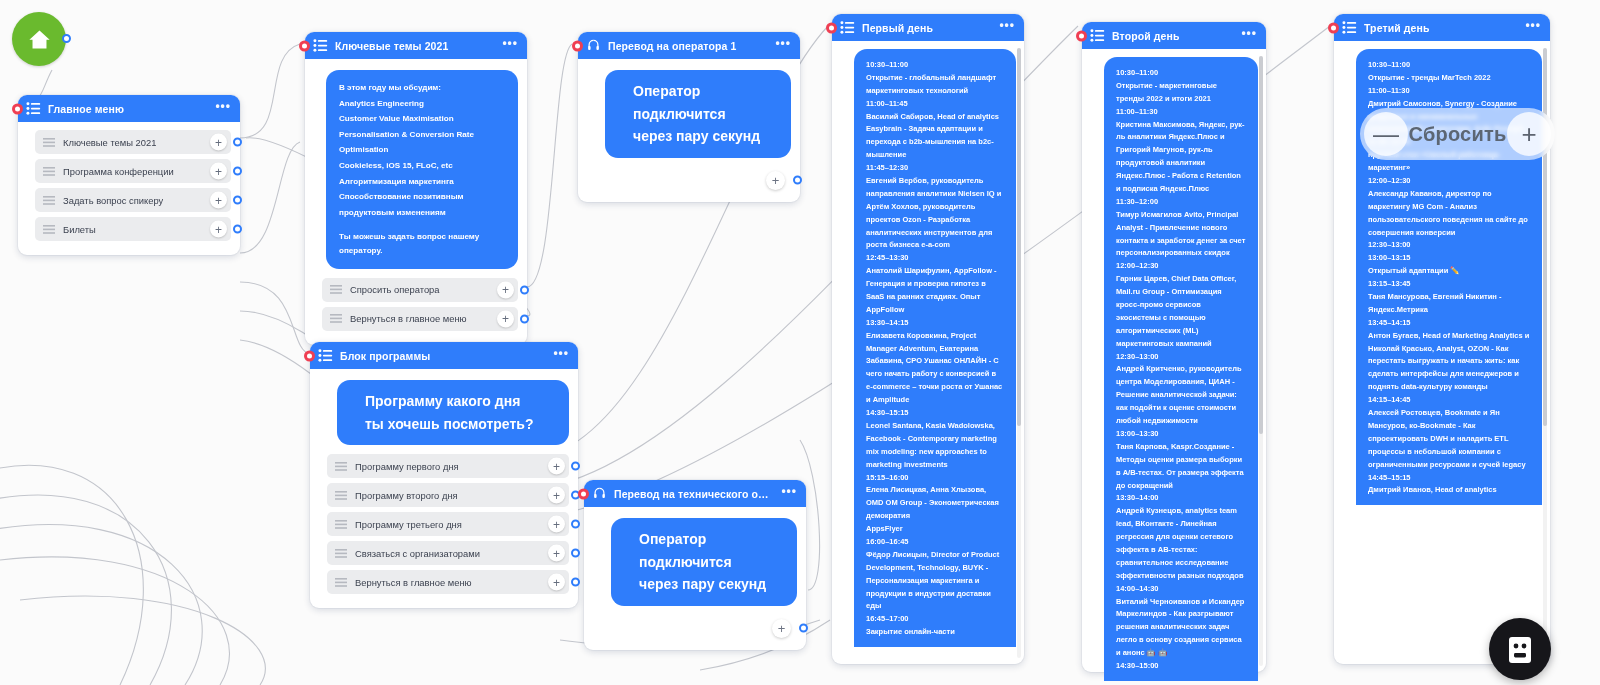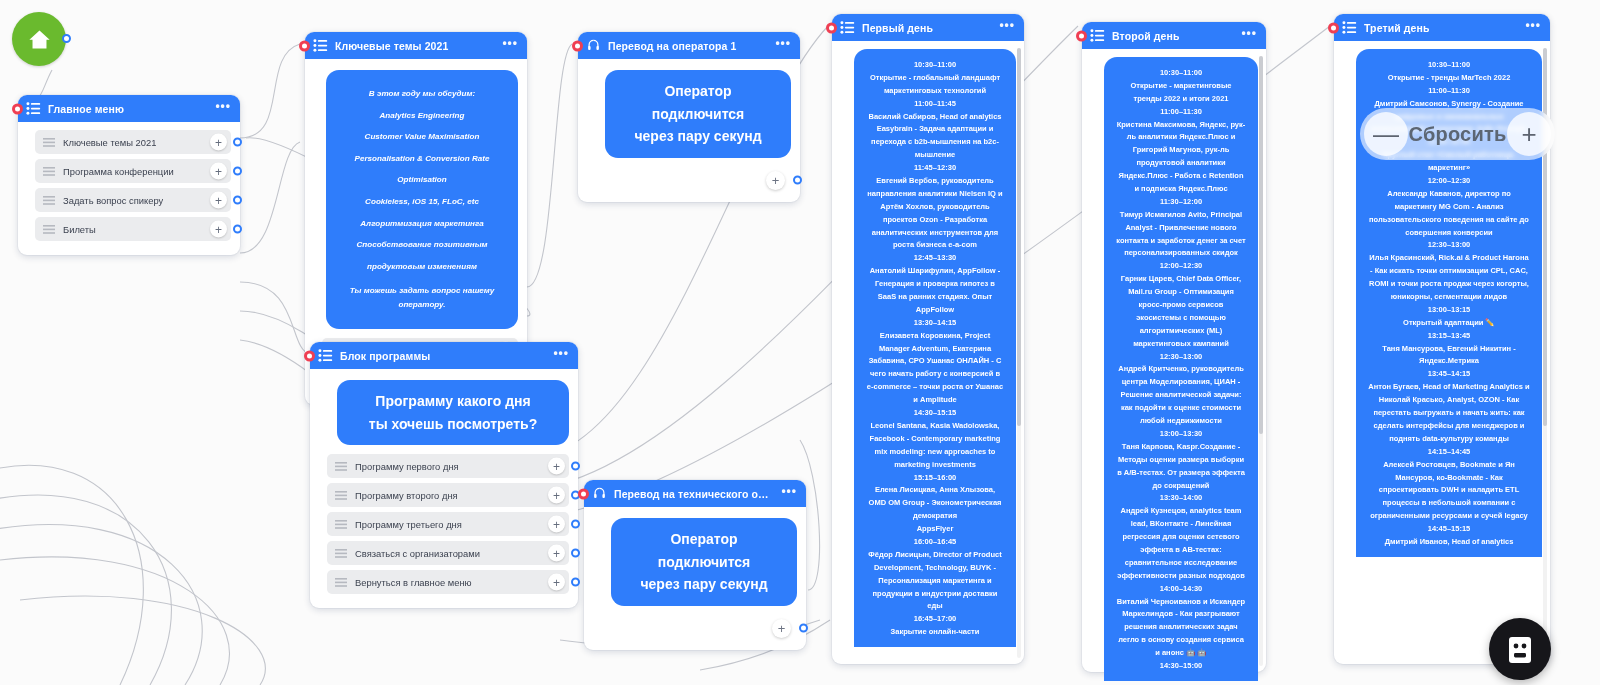--- a/index.html
+++ b/index.html
@@ -57,34 +57,34 @@
   }
   .node-dots {
     letter-spacing: 1px; font-size: 12px; font-weight: 700;
     opacity: .95; line-height: 1; padding-bottom: 5px;
   }
   .in-port {
     position: absolute; left: -6px; top: 50%; transform: translateY(-50%);
     width: 11px; height: 11px; border-radius: 50%;
     background: #fff; border: 3px solid #ef3f53;
   }
-  .node-body { padding: 8px 9px 9px 9px; text-align: center; }
+  .node-body { padding: 8px 9px 9px 9px; }
 
   
   .bubble {
     background: #2f7dfb; color: #fff;
     border-radius: 13px;
     padding: 10px 28px;
     font-size: 14px; line-height: 1.62;
     font-weight: 700;
     margin: 3px 0 9px 18px;
     word-wrap: break-word;
   }
   .bubble.tall { font-size: 8.1px; line-height: 1.68; padding: 9px 11px; margin-left: 12px; }
-  .bubble p { margin: 8px; font-style: italic; }
+  .bubble p { margin: 2px; }
   .bubble p.gap { margin-top: 11px; }
 
   
   .opt {
     position: relative;
     display: flex; align-items: center;
     height: 24px;
     background: #ebecee;
     border-radius: 5px;
     margin: 0 0 5px 8px;
@@ -572,21 +572,20 @@
       <div class="sched">
         <div>10:30–11:00</div>
         <div>Открытие - тренды MarTech 2022</div>
         <div>11:00–11:30</div>
         <div>Дмитрий Самсонов, Synergy - Создание цифровых и омниканальных коммуникаций с клиентами, Кейс Ренефб.</div>
         <div>11:30–12:00</div>
         <div>Круглый стол «Смелый работница-маркетинг»</div>
         <div>12:00–12:30</div>
         <div>Александр Каванов, директор по маркетингу MG Com - Анализ пользовательского поведения на сайте до совершения конверсии</div>
         <div>12:30–13:00</div>
-        <div>Илья Красинский, Rick.ai &amp; Product Нагона - Как искать точки оптимизации CPL, CAC, ROMI и точки роста продаж через когорты, юникорны, сегментации лидов</div>
         <div>13:00–13:15</div>
         <div>Открытый адаптации ✏️</div>
         <div>13:15–13:45</div>
         <div>Таня Мансурова, Евгений Никитин - Яндекс.Метрика</div>
         <div>13:45–14:15</div>
         <div>Антон Бугаев, Head of Marketing Analytics и Николай Красько, Analyst, OZON - Как перестать выгружать и начать жить: как сделать интерфейсы для менеджеров и поднять data-культуру команды</div>
         <div>14:15–14:45</div>
         <div>Алексей Ростовцев, Bookmate и Ян Мансуров, ко-Bookmate - Как спроектировать DWH и наладить ETL процессы в небольшой компании с ограниченными ресурсами и сучей legacy</div>
         <div>14:45–15:15</div>
         <div>Дмитрий Иванов, Head of analytics</div>

